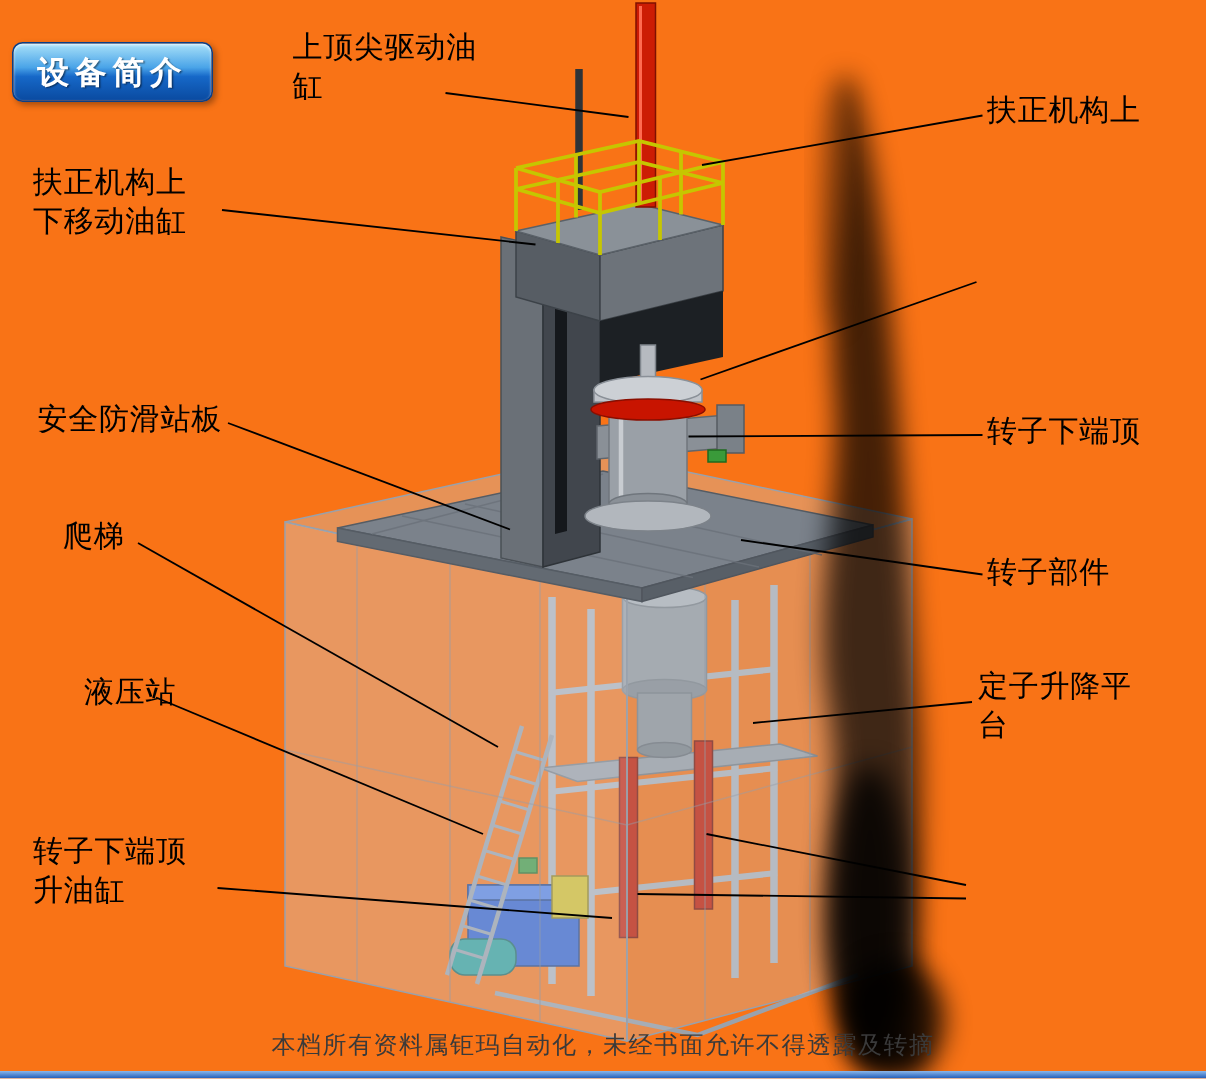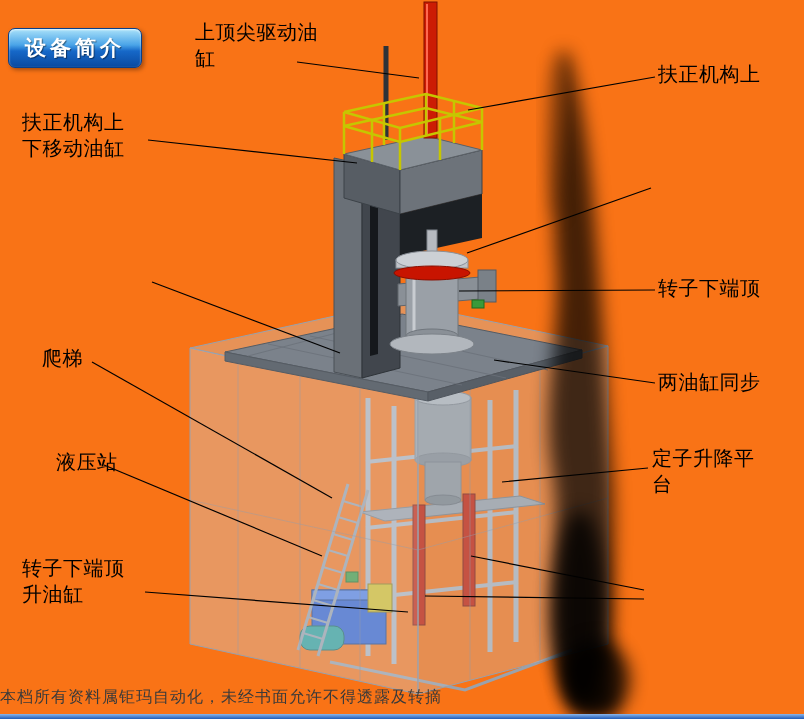--- a/index.html
+++ b/index.html
@@ -8,21 +8,21 @@
   .machine-svg{position:absolute;left:0;top:0;}
   .label{position:absolute;font-size:20px;line-height:1.28;color:#000;
          white-space:pre-line;letter-spacing:.5px;font-weight:500;}
   .badge{position:absolute;left:8px;top:28px;width:132px;height:38px;border-radius:7px;
          background:linear-gradient(180deg,#a9e1f9 0%,#4aa4e8 42%,#1668c8 58%,#0a4aa0 100%);
          border:1px solid #0a3f88;
          box-shadow:inset 0 1px 2px rgba(255,255,255,.75), 2px 2px 4px rgba(0,0,0,.35);
          display:flex;align-items:center;justify-content:center;}
   .badge span{color:#fff;font-size:21px;font-weight:bold;letter-spacing:4px;
          text-shadow:1px 1px 1px rgba(0,0,0,.45);}
-  .watermark{position:absolute;left:0;width:100%;top:687px;
+  .watermark{position:absolute;left:0;width:100%;top:687px;text-align:center;
          font-size:16px;color:#3a3a3a;letter-spacing:1px;}
   .bottom-strip{position:absolute;left:0;bottom:0;width:804px;height:5px;
          background:linear-gradient(180deg,#8ab6ea,#1f5bb8);}
 </style>
 </head>
 <body>
 
 <div class="stage">
 
   <svg class="machine-svg" width="804" height="719" viewBox="0 0 804 719">
@@ -166,23 +166,24 @@
 
   <div class="badge">
     <span>设备简介</span>
   </div>
 
   <div class="label" style="left:195px;top:20px">上顶尖驱动油
 缸</div>
   <div class="label" style="left:658px;top:62px">扶正机构上</div>
   <div class="label" style="left:22px;top:110px">扶正机构上
 下移动油缸</div>
+  <div class="label" style="left:25px;top:268px">安全防滑站板</div>
   <div class="label" style="left:658px;top:276px">转子下端顶</div>
   <div class="label" style="left:42px;top:346px">爬梯</div>
-  <div class="label" style="left:658px;top:370px">两油缸同步</div>
+  <div class="label" style="left:658px;top:370px">转子部件</div>
   <div class="label" style="left:56px;top:450px">液压站</div>
   <div class="label" style="left:22px;top:556px">转子下端顶
 升油缸</div>
   <div class="label" style="left:652px;top:446px">定子升降平
 台</div>
 
   <div class="watermark">本档所有资料属钜玛自动化，未经书面允许不得透露及转摘</div>
   <div class="bottom-strip"></div>
 
 </div>

